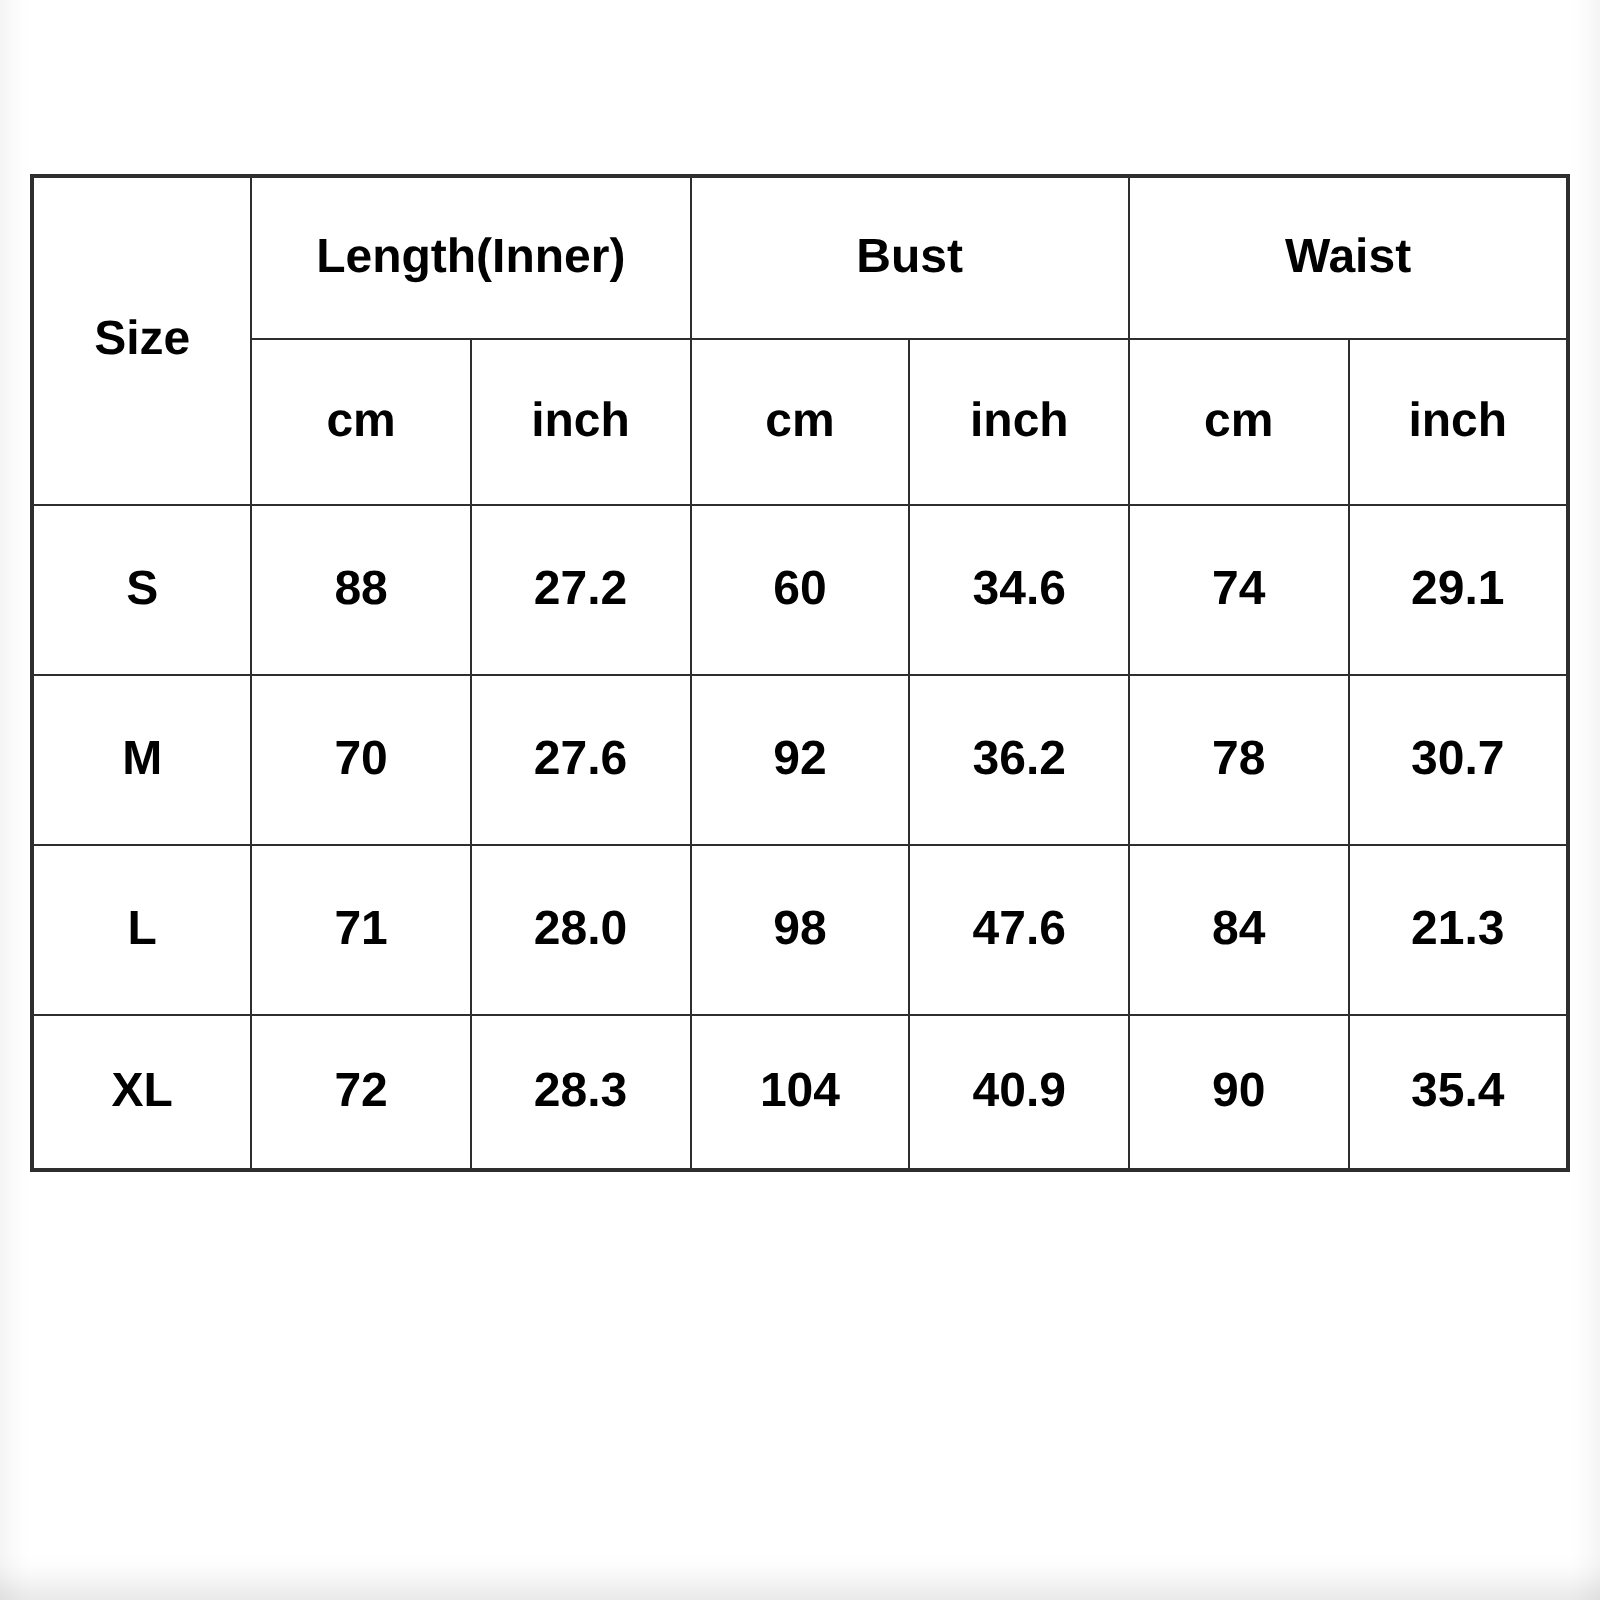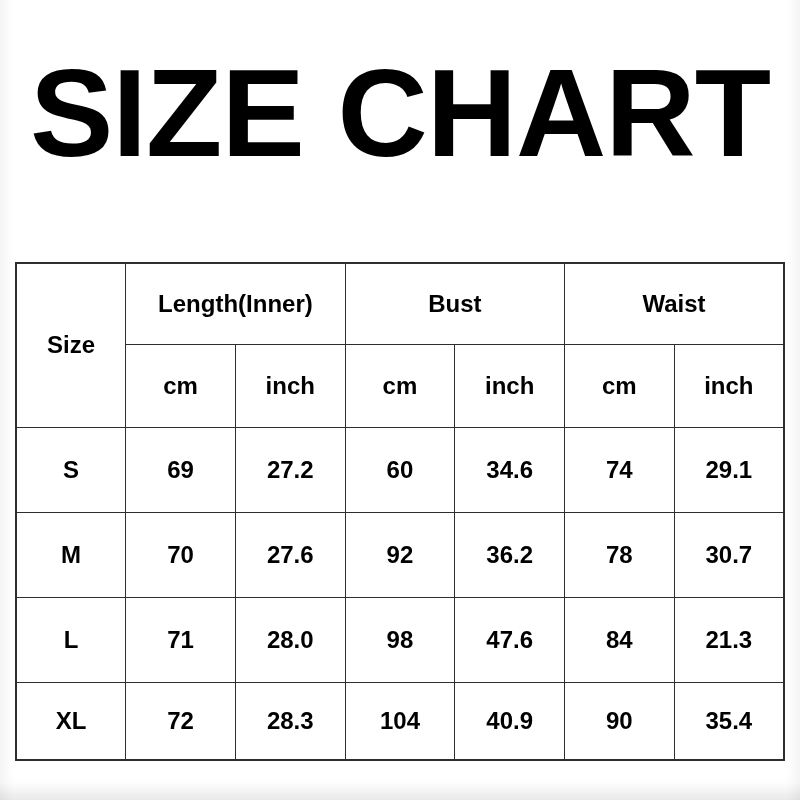--- a/index.html
+++ b/index.html
@@ -59,42 +59,41 @@
   tr.group-row   { height: 81px; }
   tr.unit-row    { height: 83px; }
   tr.data-row    { height: 85px; }
   tr.data-row-last { height: 78px; }
 </style>
 </head>
 <body>
 
 <div class="page">
 
-  <h1 class="title">SIZE CHART</h1>
 
   <table class="size-chart">
     <tbody>
       <tr class="group-row">
         <th rowspan="2">Size</th>
         <th colspan="2">Length(Inner)</th>
         <th colspan="2">Bust</th>
         <th colspan="2">Waist</th>
       </tr>
       <tr class="unit-row">
         <th>cm</th>
         <th>inch</th>
         <th>cm</th>
         <th>inch</th>
         <th>cm</th>
         <th>inch</th>
       </tr>
 
       <tr class="data-row">
         <td>S</td>
-        <td>69</td>
+        <td>88</td>
         <td>27.2</td>
         <td>60</td>
         <td>34.6</td>
         <td>74</td>
         <td>29.1</td>
       </tr>
 
       <tr class="data-row">
         <td>M</td>
         <td>70</td>

